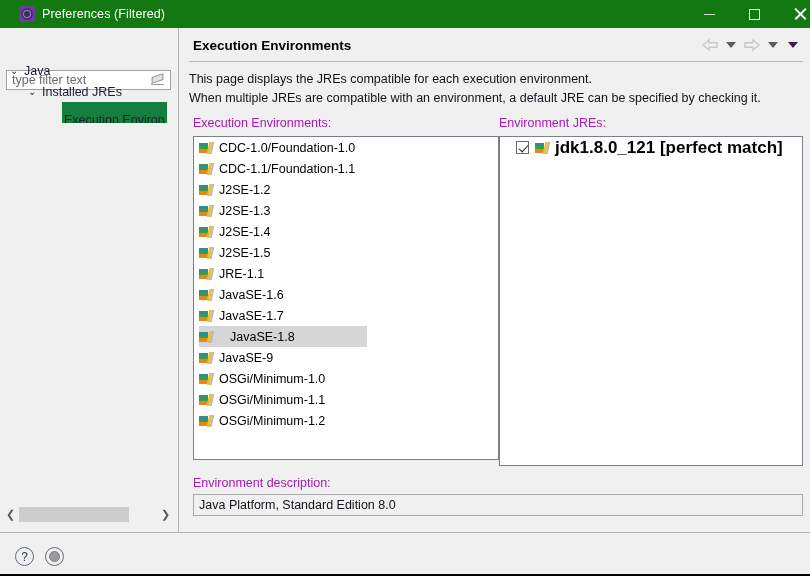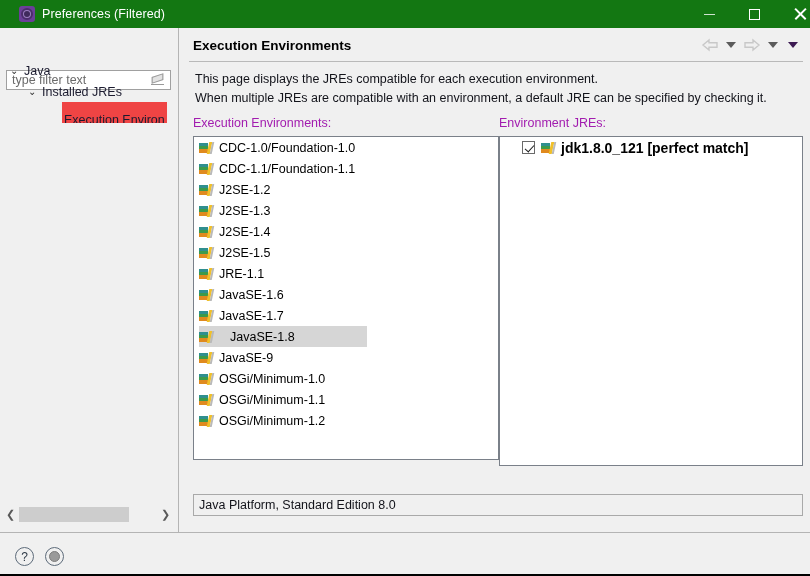--- a/index.html
+++ b/index.html
@@ -173,21 +173,21 @@
   .tree-row .twisty {
     width: 14px;
     flex: 0 0 auto;
     color: #303030;
     font-size: 10px;
     line-height: 1;
     text-align: left;
   }
   .tree-row .tlabel { color: #1b1b2f; }
   .tree-row.selected .tlabel {
-    background: #ef4444;
+    background: #15803d;
     padding: 16px 2px 2px 2px;
   }
 
   .hscroll {
     position: absolute;
     left: 2px;
     top: 478px;
     width: 172px;
     height: 17px;
     background: #f0f0f0;
@@ -262,21 +262,21 @@
   }
   .title-rule {
     position: absolute;
     left: 10px; top: 33px;
     width: 614px; height: 1px;
     background: #b9b9b9;
   }
 
   .desc {
     position: absolute;
-    left: 16px; top: 42px;
+    left: 10px; top: 42px;
     width: 610px;
     font-size: 12.5px;
     line-height: 19px;
     color: #12131a;
   }
 
   .col-label {
     position: absolute;
     font-size: 12.5px;
     color: #a21caf;
@@ -337,22 +337,22 @@
   .jre-icon .j2 {
     left: 12px; top: 1px; width: 2px; height: 12px;
     background: #b9b9b9;
     transform: skewX(-12deg);
   }
 
   .jre-row {
     height: 21px;
     display: flex;
     align-items: center;
-    padding-left: 22px;
-    font-size: 14px;
+    padding-left: 16px;
+    font-size: 17px;
     white-space: nowrap;
   }
   .chk {
     width: 13px; height: 13px;
     border: 1px solid #6a6a6a;
     background: #ffffff;
     box-sizing: border-box;
     position: relative;
     flex: 0 0 auto;
     margin-right: 6px;
@@ -686,20 +686,21 @@
             <i class="b1"></i>
             <i class="b2"></i>
             <i class="b3"></i>
             <i class="j1"></i>
             <i class="j2"></i>
           </span>
         <span class="jre-name">jdk1.8.0_121 [perfect match]</span>
       </div>
     </div>
 
+    <div class="col-label lbl-envd">Environment description:</div>
     <div class="envdesc-box">
       <span>Java Platform, Standard Edition 8.0</span>
     </div>
   </div>
 
   <div class="bottom-rule"></div>
 
   <div class="bottom-bar">
     <div class="icon-circle help-icon">?</div>
     <div class="icon-circle restore-icon">

